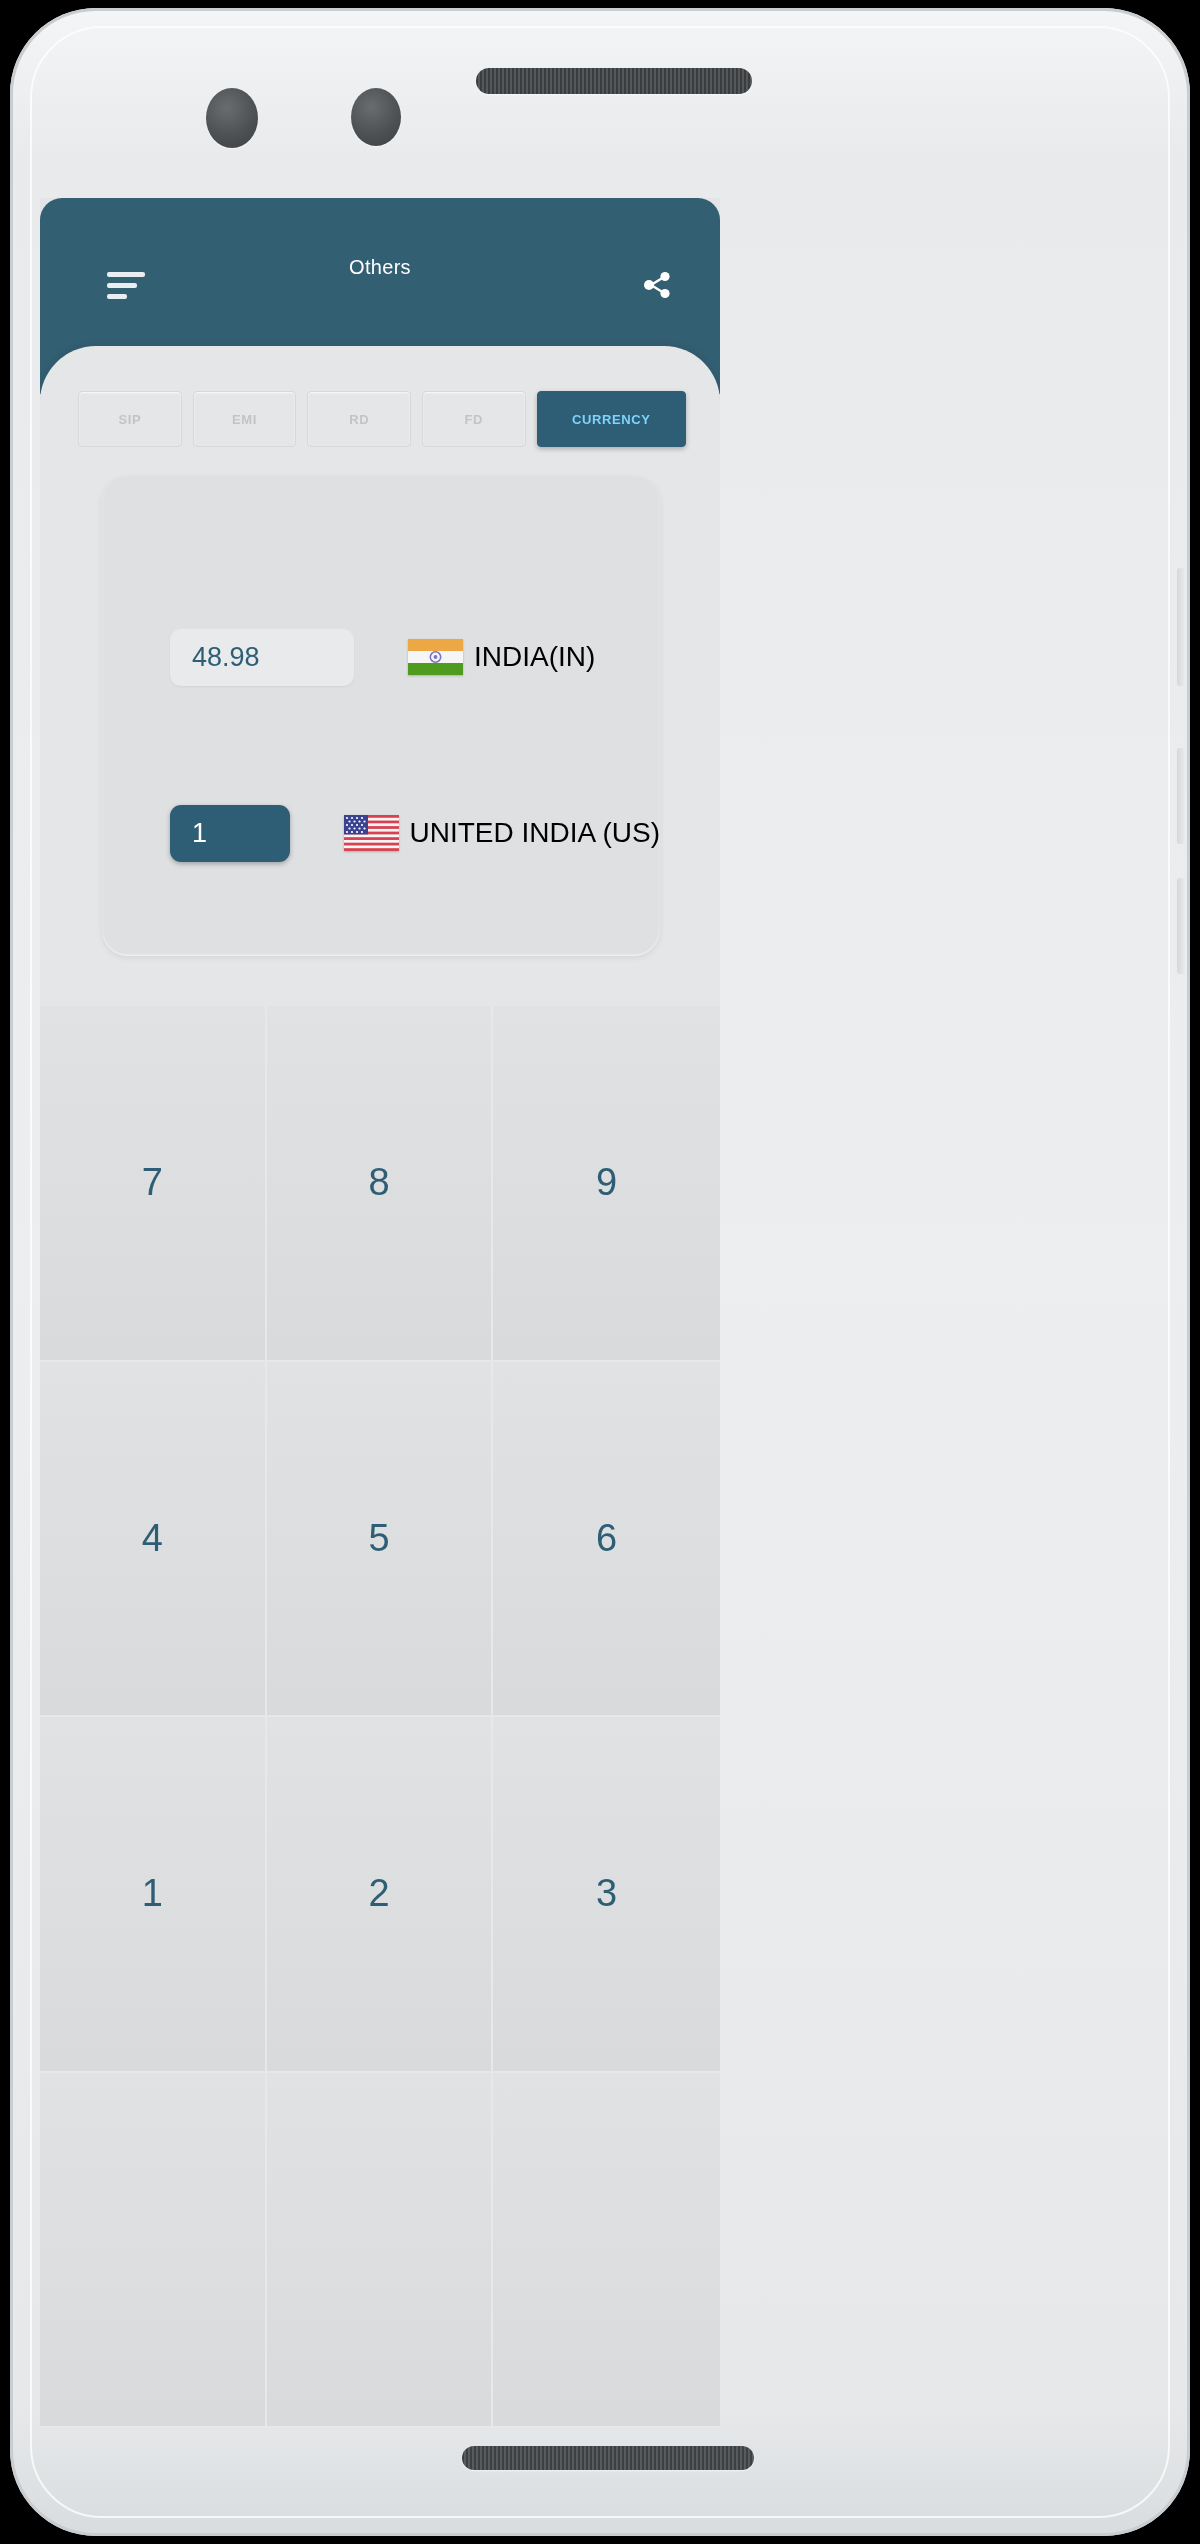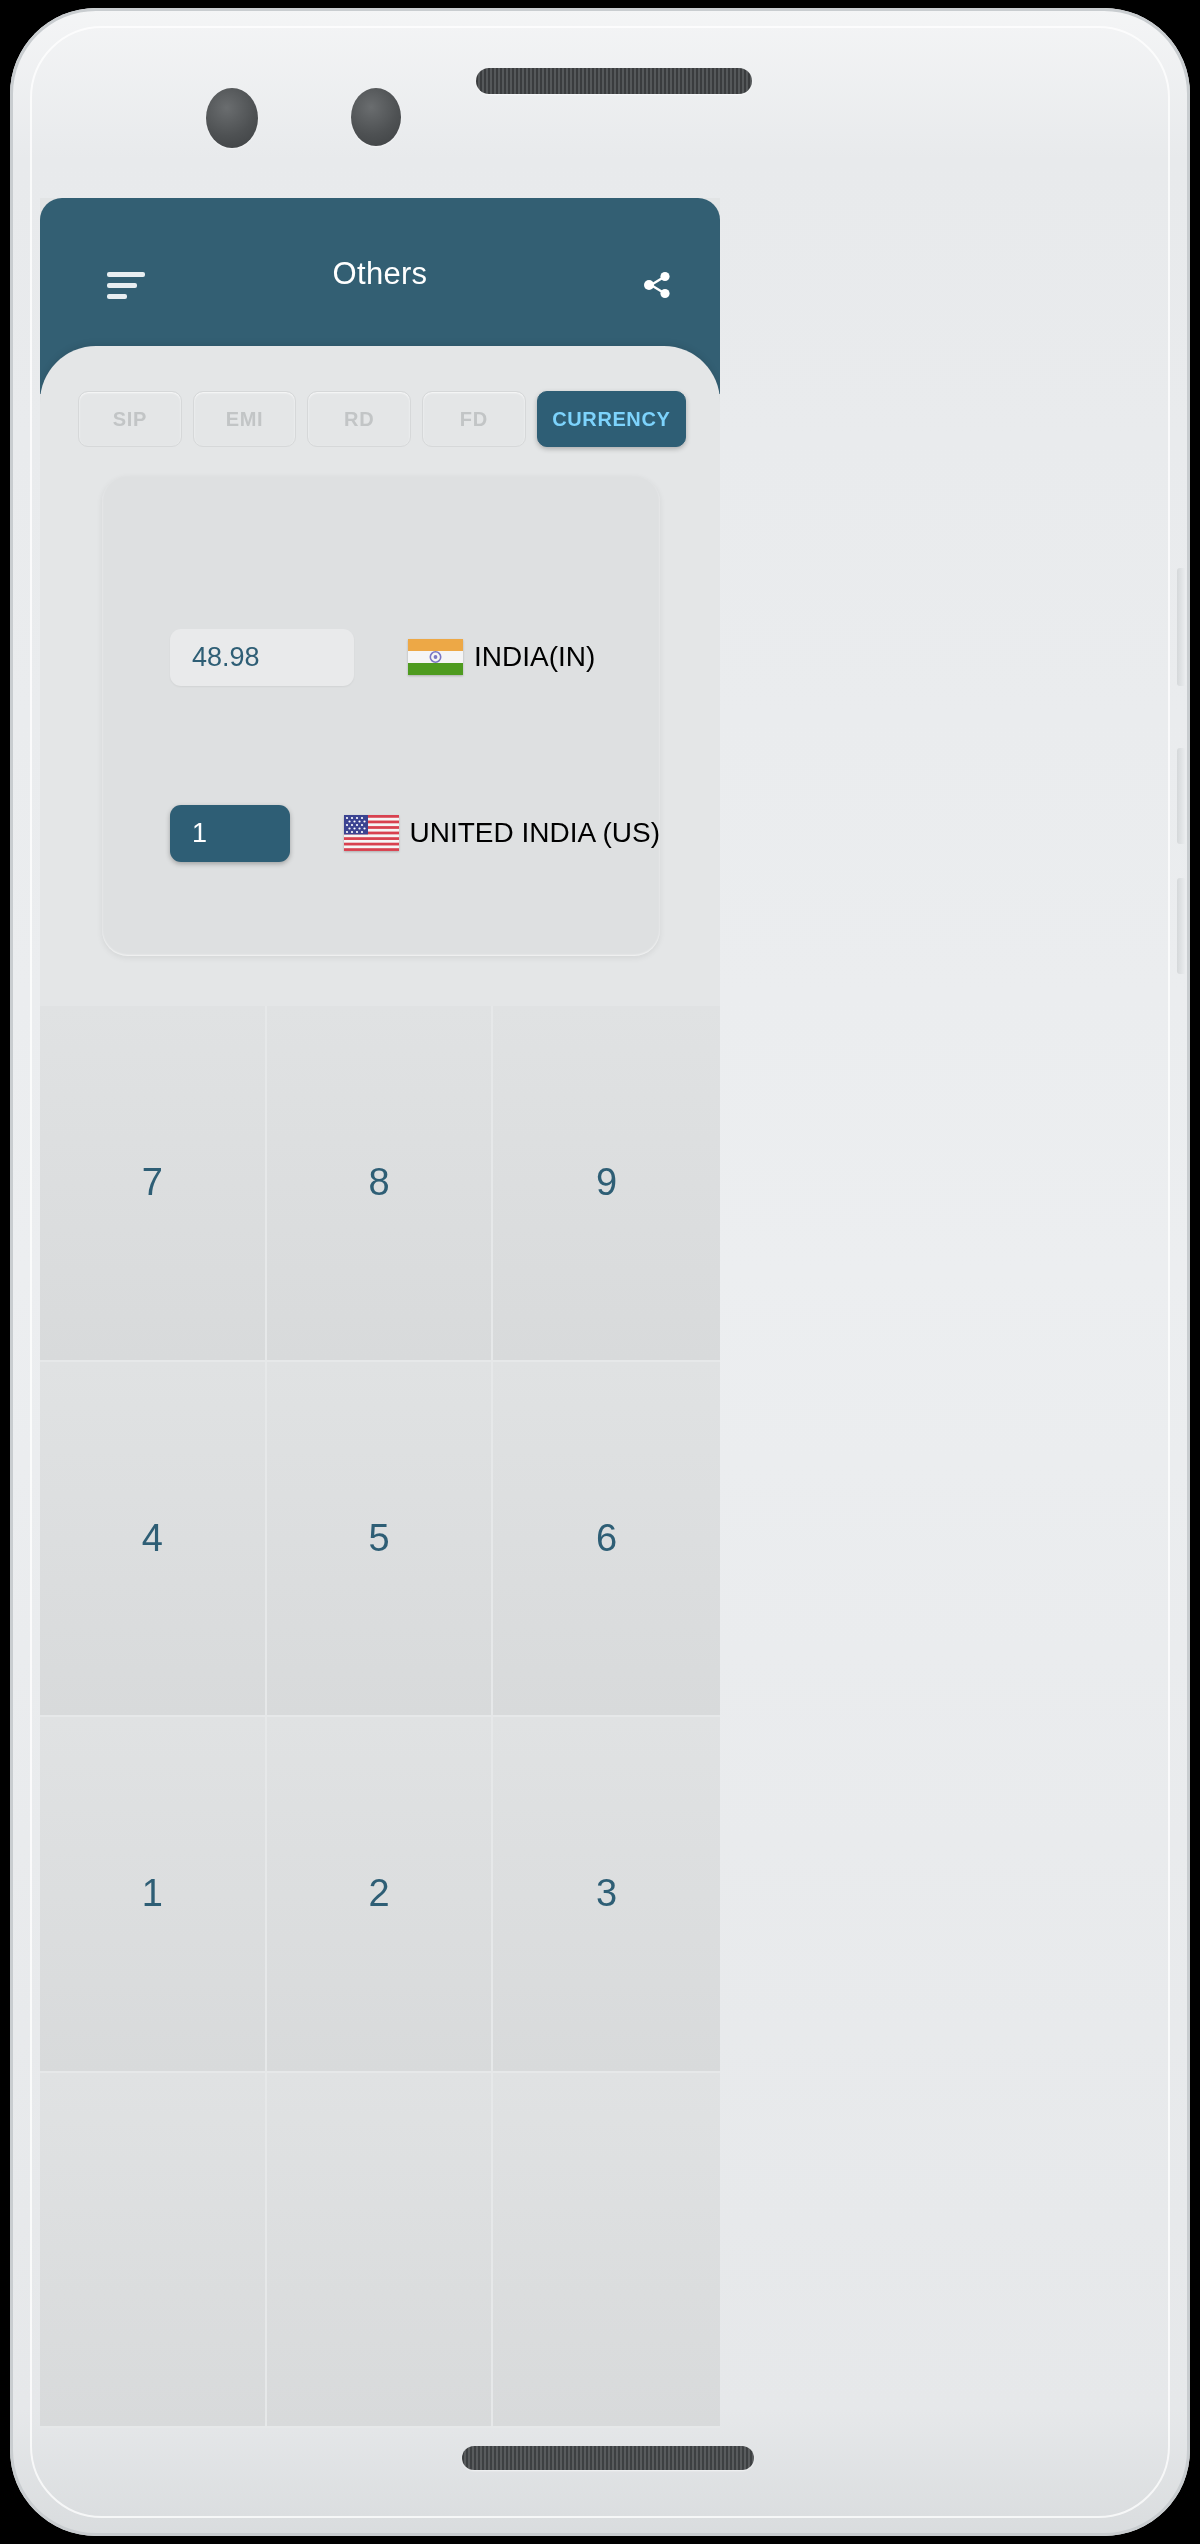--- a/index.html
+++ b/index.html
@@ -89,44 +89,44 @@
     display: block; height: 5px; border-radius: 2px;
     background: #e8eef1; margin-bottom: 6px;
   }
   #menu-icon i:nth-child(1) { width: 38px; }
   #menu-icon i:nth-child(2) { width: 30px; }
   #menu-icon i:nth-child(3) { width: 20px; }
 
   #app-bar-title {
     position: absolute; left: 0; top: 58px; width: 680px;
     text-align: center; color: #fff;
-    font-size: 31px; font-weight: 400; letter-spacing: .3px;
+    font-size: 20px; font-weight: 400; letter-spacing: .3px;
   }
   #share-icon { position: absolute; right: 46px; top: 70px; width: 34px; height: 34px; cursor: pointer; }
 
   
   #content-sheet {
     position: absolute; left: 0; top: 148px;
     width: 680px; height: 660px;
     background: #e4e6e7;
     border-top-left-radius: 56px;
     border-top-right-radius: 56px;
     box-shadow: 0 -2px 7px rgba(0,0,0,.09);
   }
 
   
   #tab-row {
     position: absolute; left: 38px; top: 45px;
     width: 608px; height: 56px;
     display: flex; gap: 11px;
   }
   .tab {
-    flex: 1; height: 56px; border-radius: 10px;
+    flex: 1; height: 56px; border-radius: 4px;
     display: flex; align-items: center; justify-content: center;
-    font-size: 20px; font-weight: 700; letter-spacing: .6px;
+    font-size: 13px; font-weight: 700; letter-spacing: .6px;
     cursor: pointer;
   }
   .tab.inactive {
     background: #e4e6e7; border: 1.6px solid #d6d8d9; color: #c2c5c6;
     box-shadow: 0 1px 2px rgba(255,255,255,.8) inset;
   }
   .tab.active {
     background: #2e5e75; border: 1.6px solid #2e5e75; color: #7dd3fc;
     box-shadow: 0 2px 5px rgba(0,0,0,.25);
     flex: 1.45;

